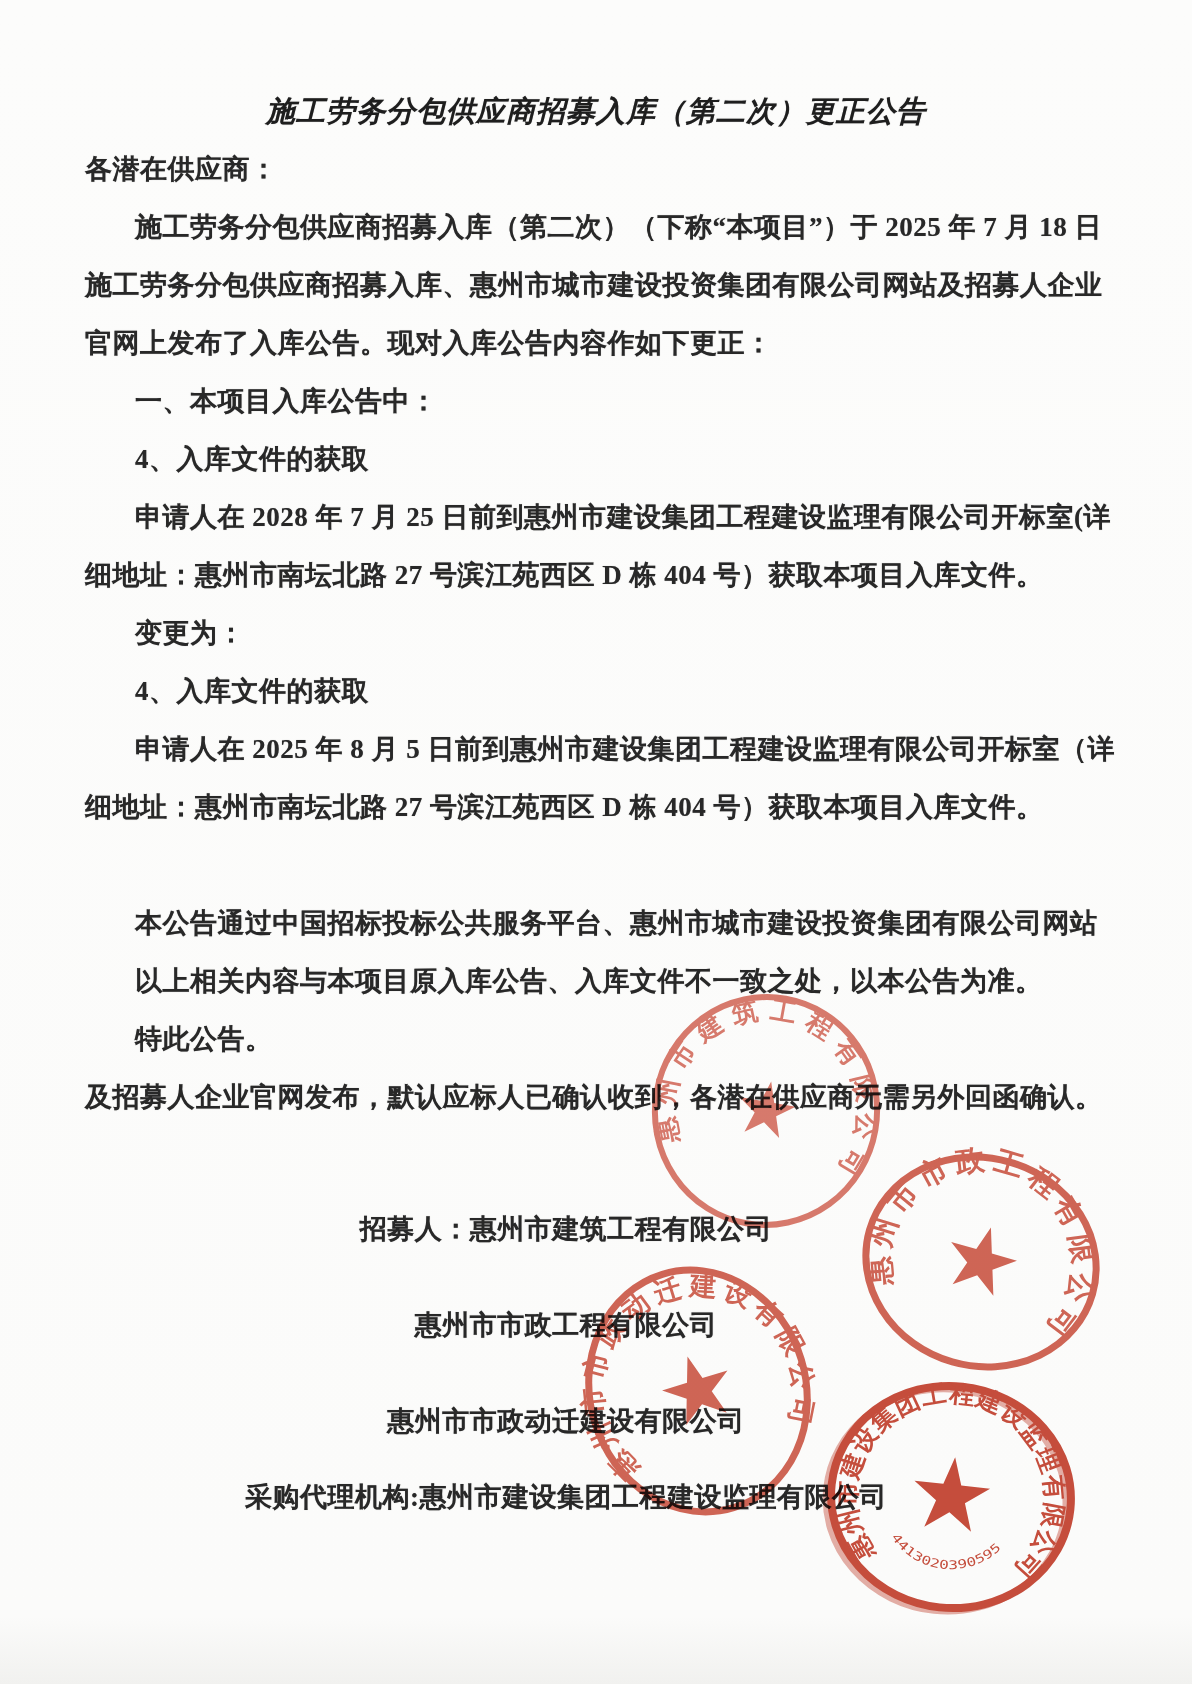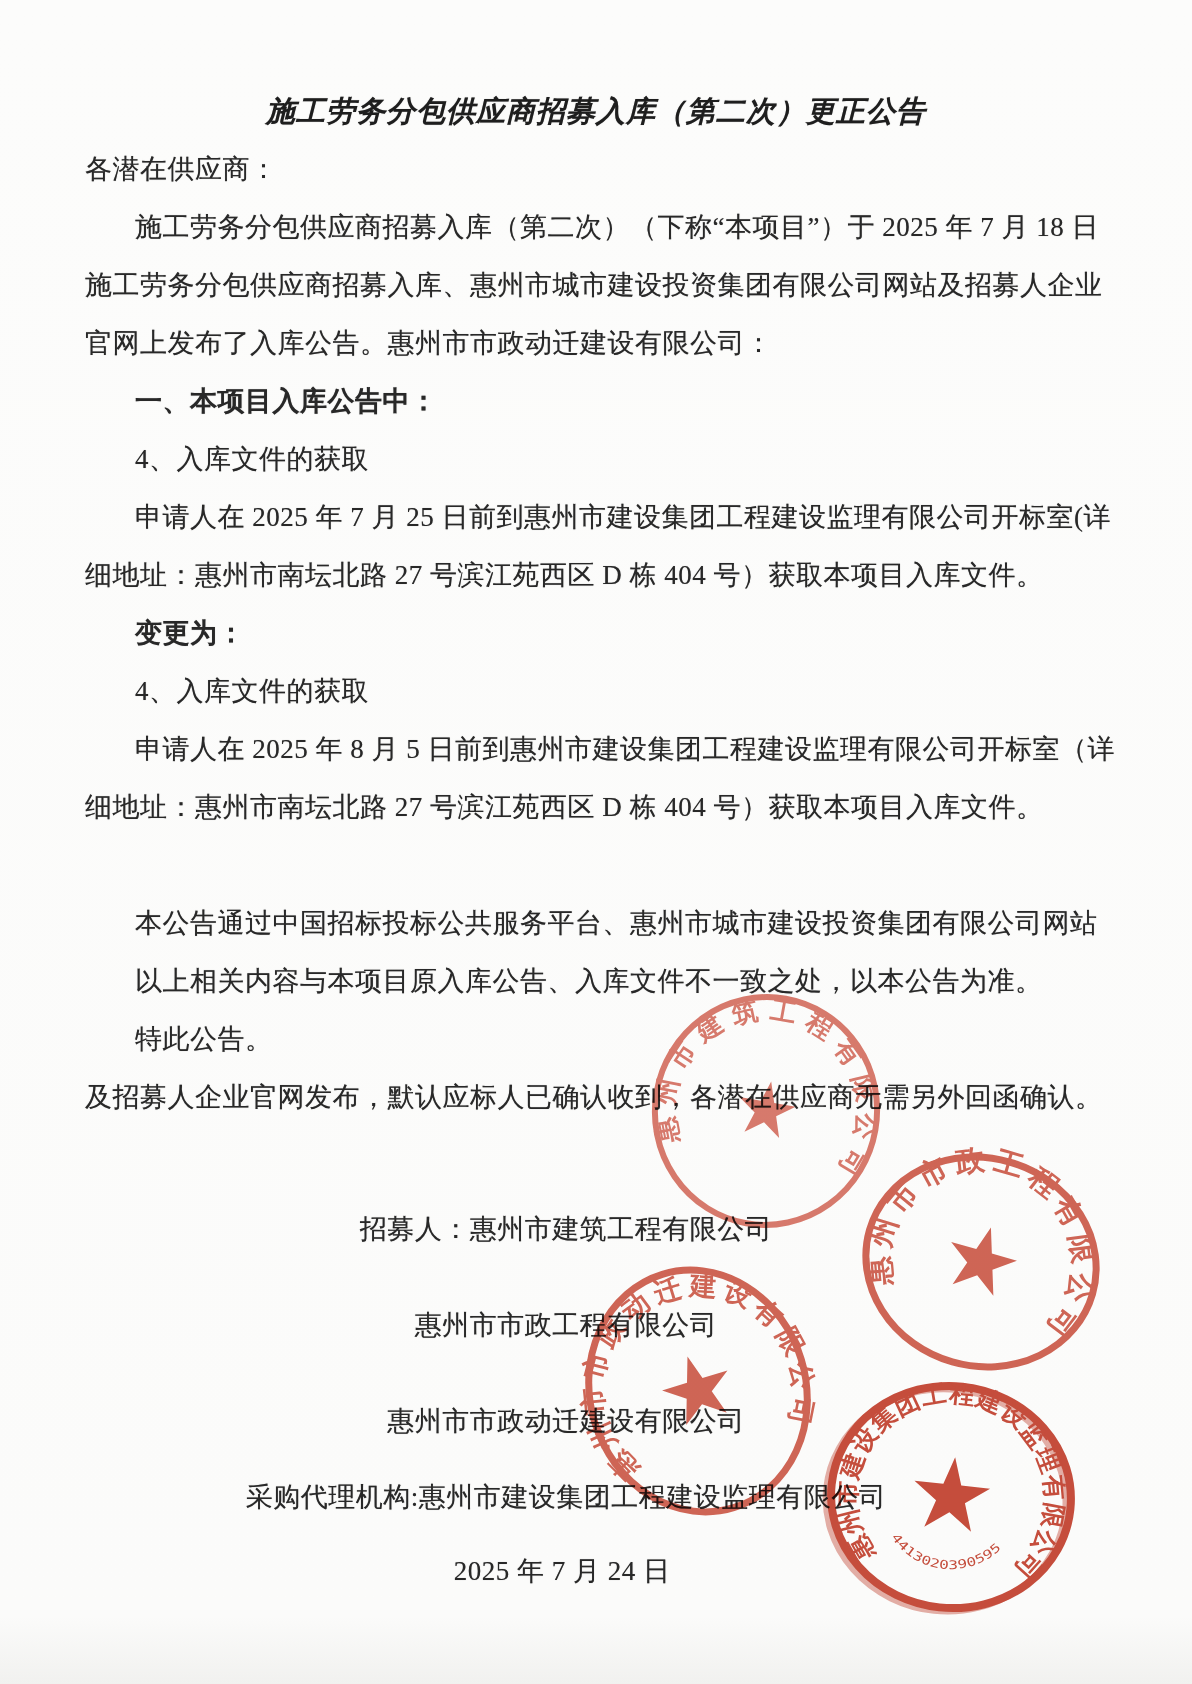--- a/index.html
+++ b/index.html
@@ -11,20 +11,21 @@
   .page{
     position:relative;width:1192px;height:1684px;overflow:hidden;
     background:linear-gradient(180deg,#fcfcfb 0%,#fbfbfa 96%,#f1f1ef 100%);
     padding-left:32px;
   }
   .content{position:absolute;left:85px;top:82px;width:1022px;}
   .line{
     height:58px;line-height:58px;font-size:27px;color:#282828;
     letter-spacing:0.5px;white-space:nowrap;
     text-shadow:0 0 0.7px rgba(45,45,45,0.55);
+    font-weight:bold;
   }
   .title{
     text-align:center;font-size:29px;font-weight:bold;font-style:italic;
     letter-spacing:1px;color:#1e1e1e;
   }
   .ind{padding-left:50px;}
   .kai{font-weight:bold;}
   .right{text-align:center;padding-right:60px;}
   .date{padding-right:68px;}
   .mt58{margin-top:58px}
@@ -41,38 +42,37 @@
 <body>
 
 <div class="page">
 
   <div class="content">
     <div class="line title">施工劳务分包供应商招募入库（第二次）更正公告</div>
     <div id="doc-lines">
         <div class="line">各潜在供应商：</div>
         <div class="line ind">施工劳务分包供应商招募入库（第二次）（下称“本项目”）于 2025 年 7 月 18 日</div>
         <div class="line">施工劳务分包供应商招募入库、惠州市城市建设投资集团有限公司网站及招募人企业</div>
-        <div class="line">官网上发布了入库公告。惠州市市政动迁建设有限公司：</div>
+        <div class="line">官网上发布了入库公告。现对入库公告内容作如下更正：</div>
         <div class="line ind kai">一、本项目入库公告中：</div>
         <div class="line ind">4、入库文件的获取</div>
-        <div class="line ind">申请人在 2025 年 7 月 25 日前到惠州市建设集团工程建设监理有限公司开标室(详</div>
+        <div class="line ind">申请人在 2028 年 7 月 25 日前到惠州市建设集团工程建设监理有限公司开标室(详</div>
         <div class="line">细地址：惠州市南坛北路 27 号滨江苑西区 D 栋 404 号）获取本项目入库文件。</div>
         <div class="line ind kai">变更为：</div>
         <div class="line ind">4、入库文件的获取</div>
         <div class="line ind">申请人在 2025 年 8 月 5 日前到惠州市建设集团工程建设监理有限公司开标室（详</div>
         <div class="line">细地址：惠州市南坛北路 27 号滨江苑西区 D 栋 404 号）获取本项目入库文件。</div>
         <div class="line ind mt58">本公告通过中国招标投标公共服务平台、惠州市城市建设投资集团有限公司网站</div>
         <div class="line ind">以上相关内容与本项目原入库公告、入库文件不一致之处，以本公告为准。</div>
         <div class="line ind">特此公告。</div>
         <div class="line">及招募人企业官网发布，默认应标人已确认收到，各潜在供应商无需另外回函确认。</div>
         <div class="line right mt74">招募人：惠州市建筑工程有限公司</div>
         <div class="line right mt38">惠州市市政工程有限公司</div>
         <div class="line right mt38">惠州市市政动迁建设有限公司</div>
         <div class="line right mt18">采购代理机构:惠州市建设集团工程建设监理有限公司</div>
-        <div class="line right date mt16">2025 年 7 月 24 日</div>
       </div>
   </div>
 
   <svg class="stamps" id="stamp-layer" width="1192" height="1684" viewBox="0 0 1192 1684" xmlns="http://www.w3.org/2000/svg">
       <g opacity="0.72" transform="rotate(10 766 1111)">
         <ellipse cx="766" cy="1111" rx="111" ry="114" fill="none" stroke="#cc4936" stroke-width="6"></ellipse>
         <path id="ringpath-0" d="M 685.5 1155.6 A 92 92 0 1 1 846.5 1155.6" fill="none"></path>
         <text font-size="26" font-weight="bold" fill="#cc4936" font-family="&quot;Liberation Serif&quot;,&quot;DejaVu Serif&quot;,serif"><textPath href="#ringpath-0" xlink:href="#ringpath-0" textLength="382" lengthAdjust="spacing">惠州市建筑工程有限公司</textPath></text>
         <path d="M766.0,1081.0 L 772.7,1101.7 L 794.5,1101.7 L 776.9,1114.5 L 783.6,1135.3 L 766.0,1122.5 L 748.4,1135.3 L 755.1,1114.5 L 737.5,1101.7 L 759.3,1101.7 Z" fill="#cc4936"></path>
       </g>

